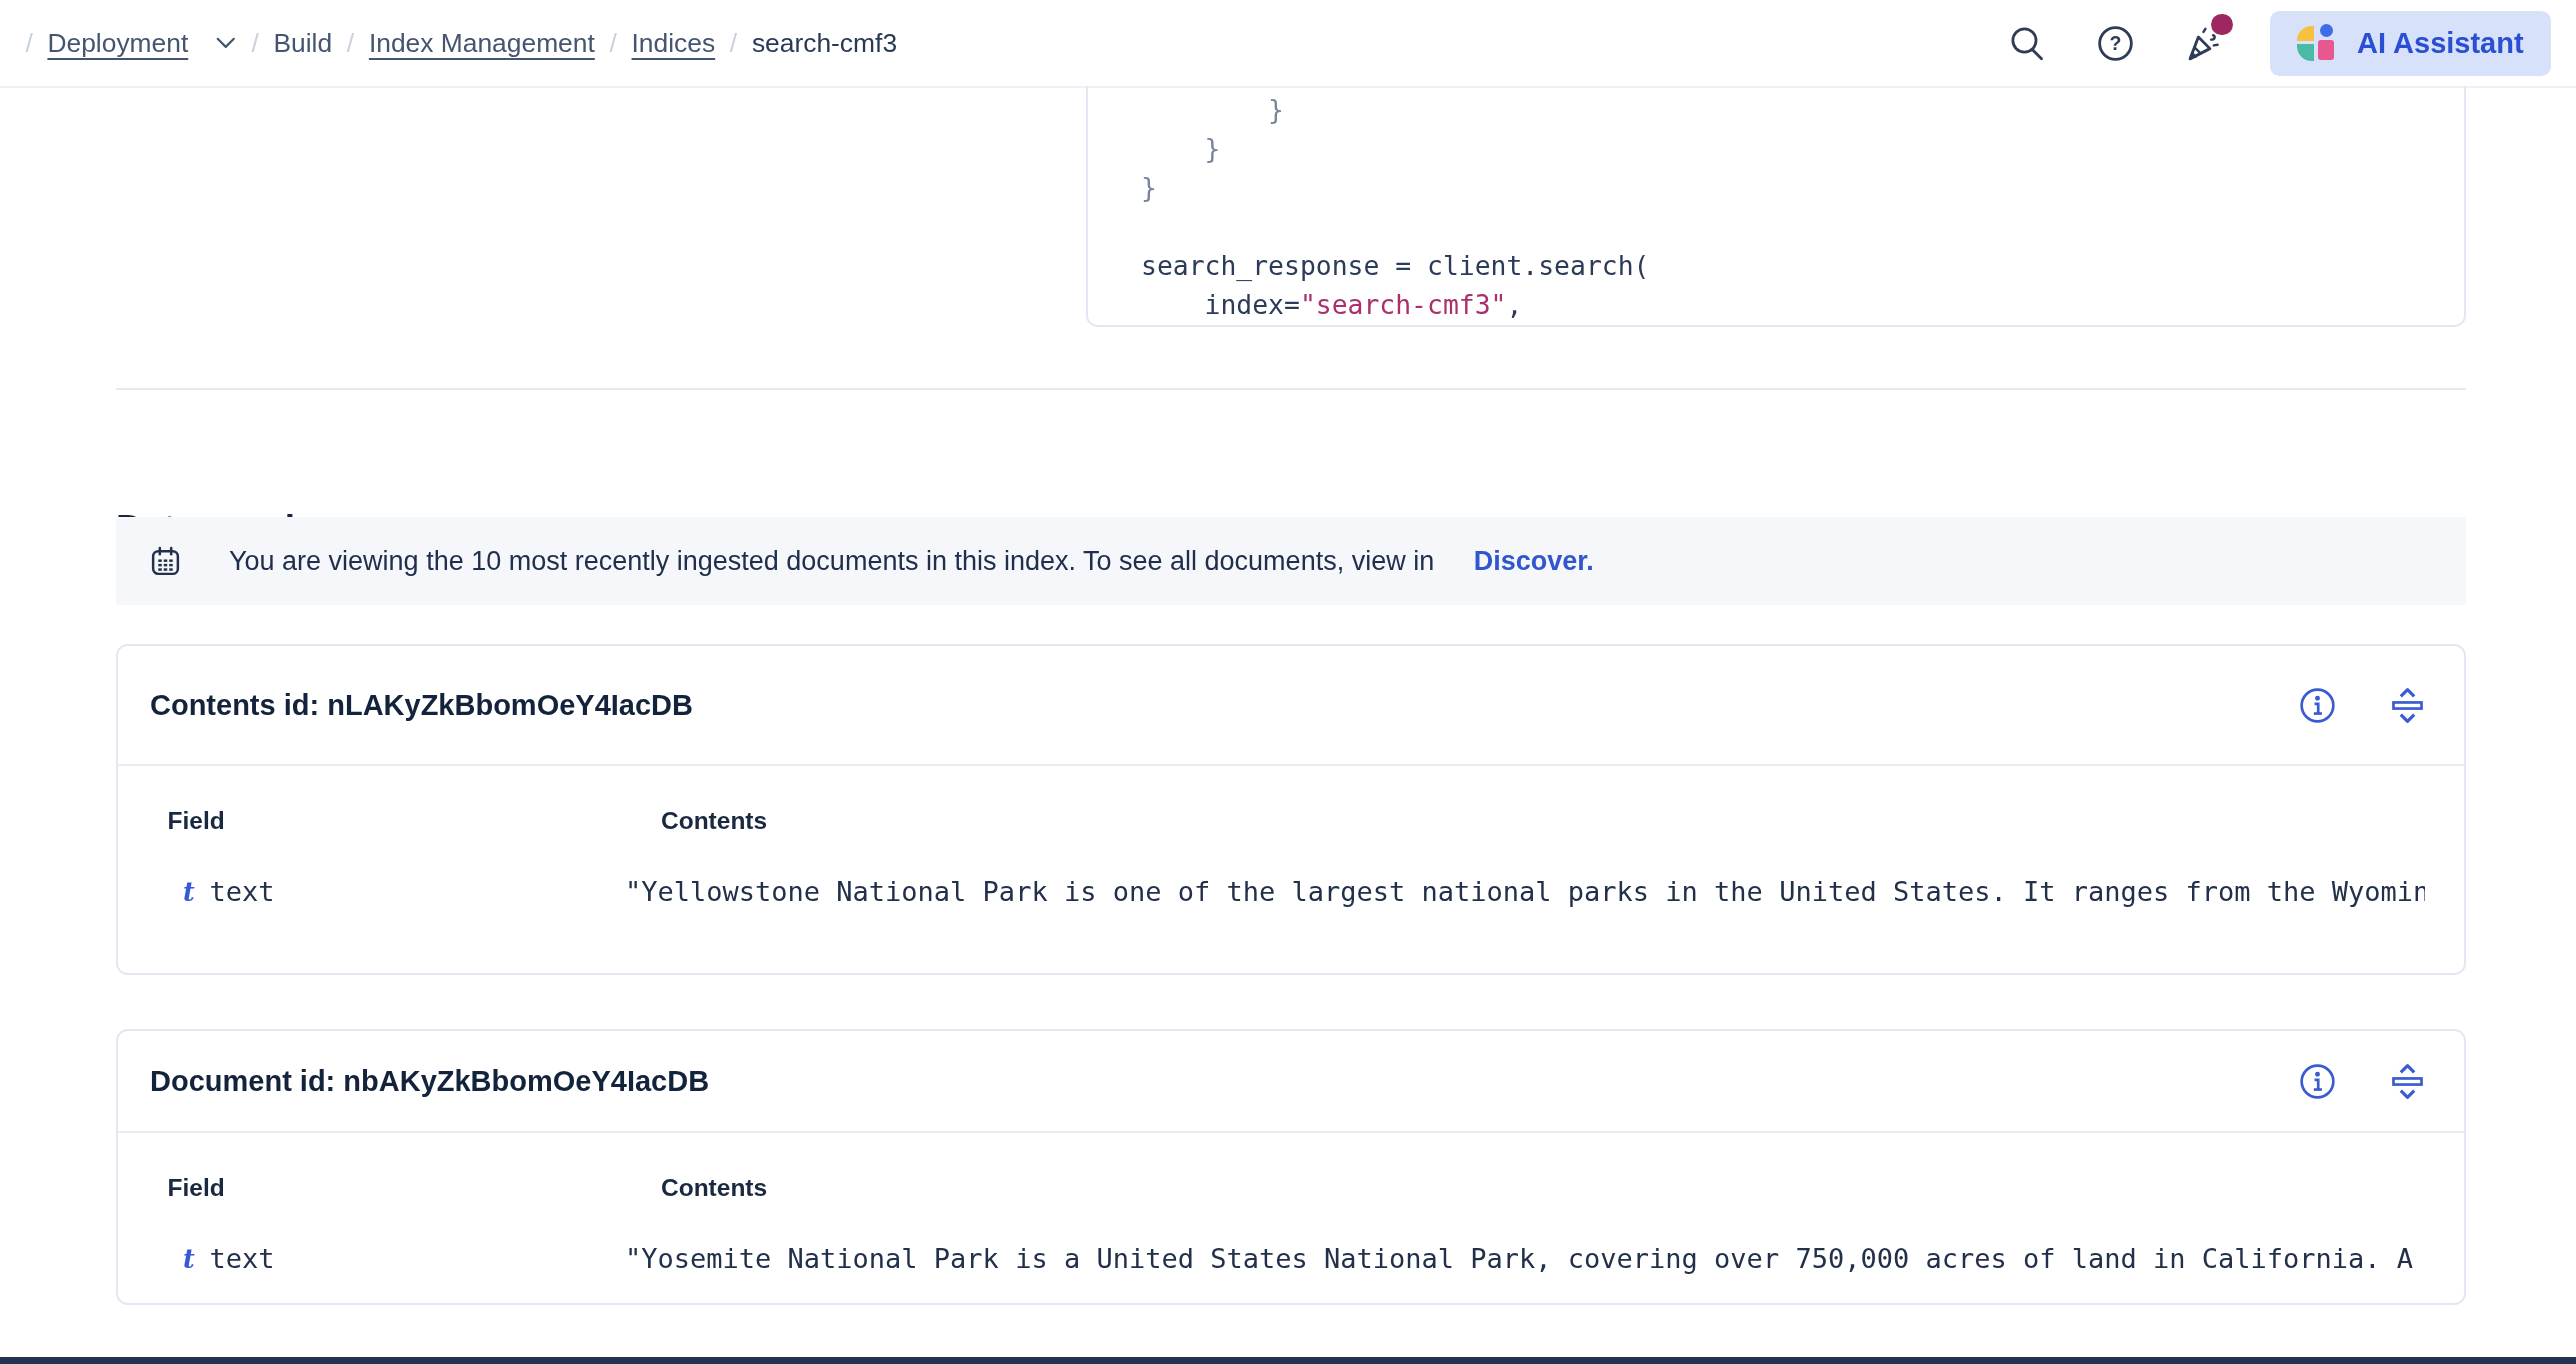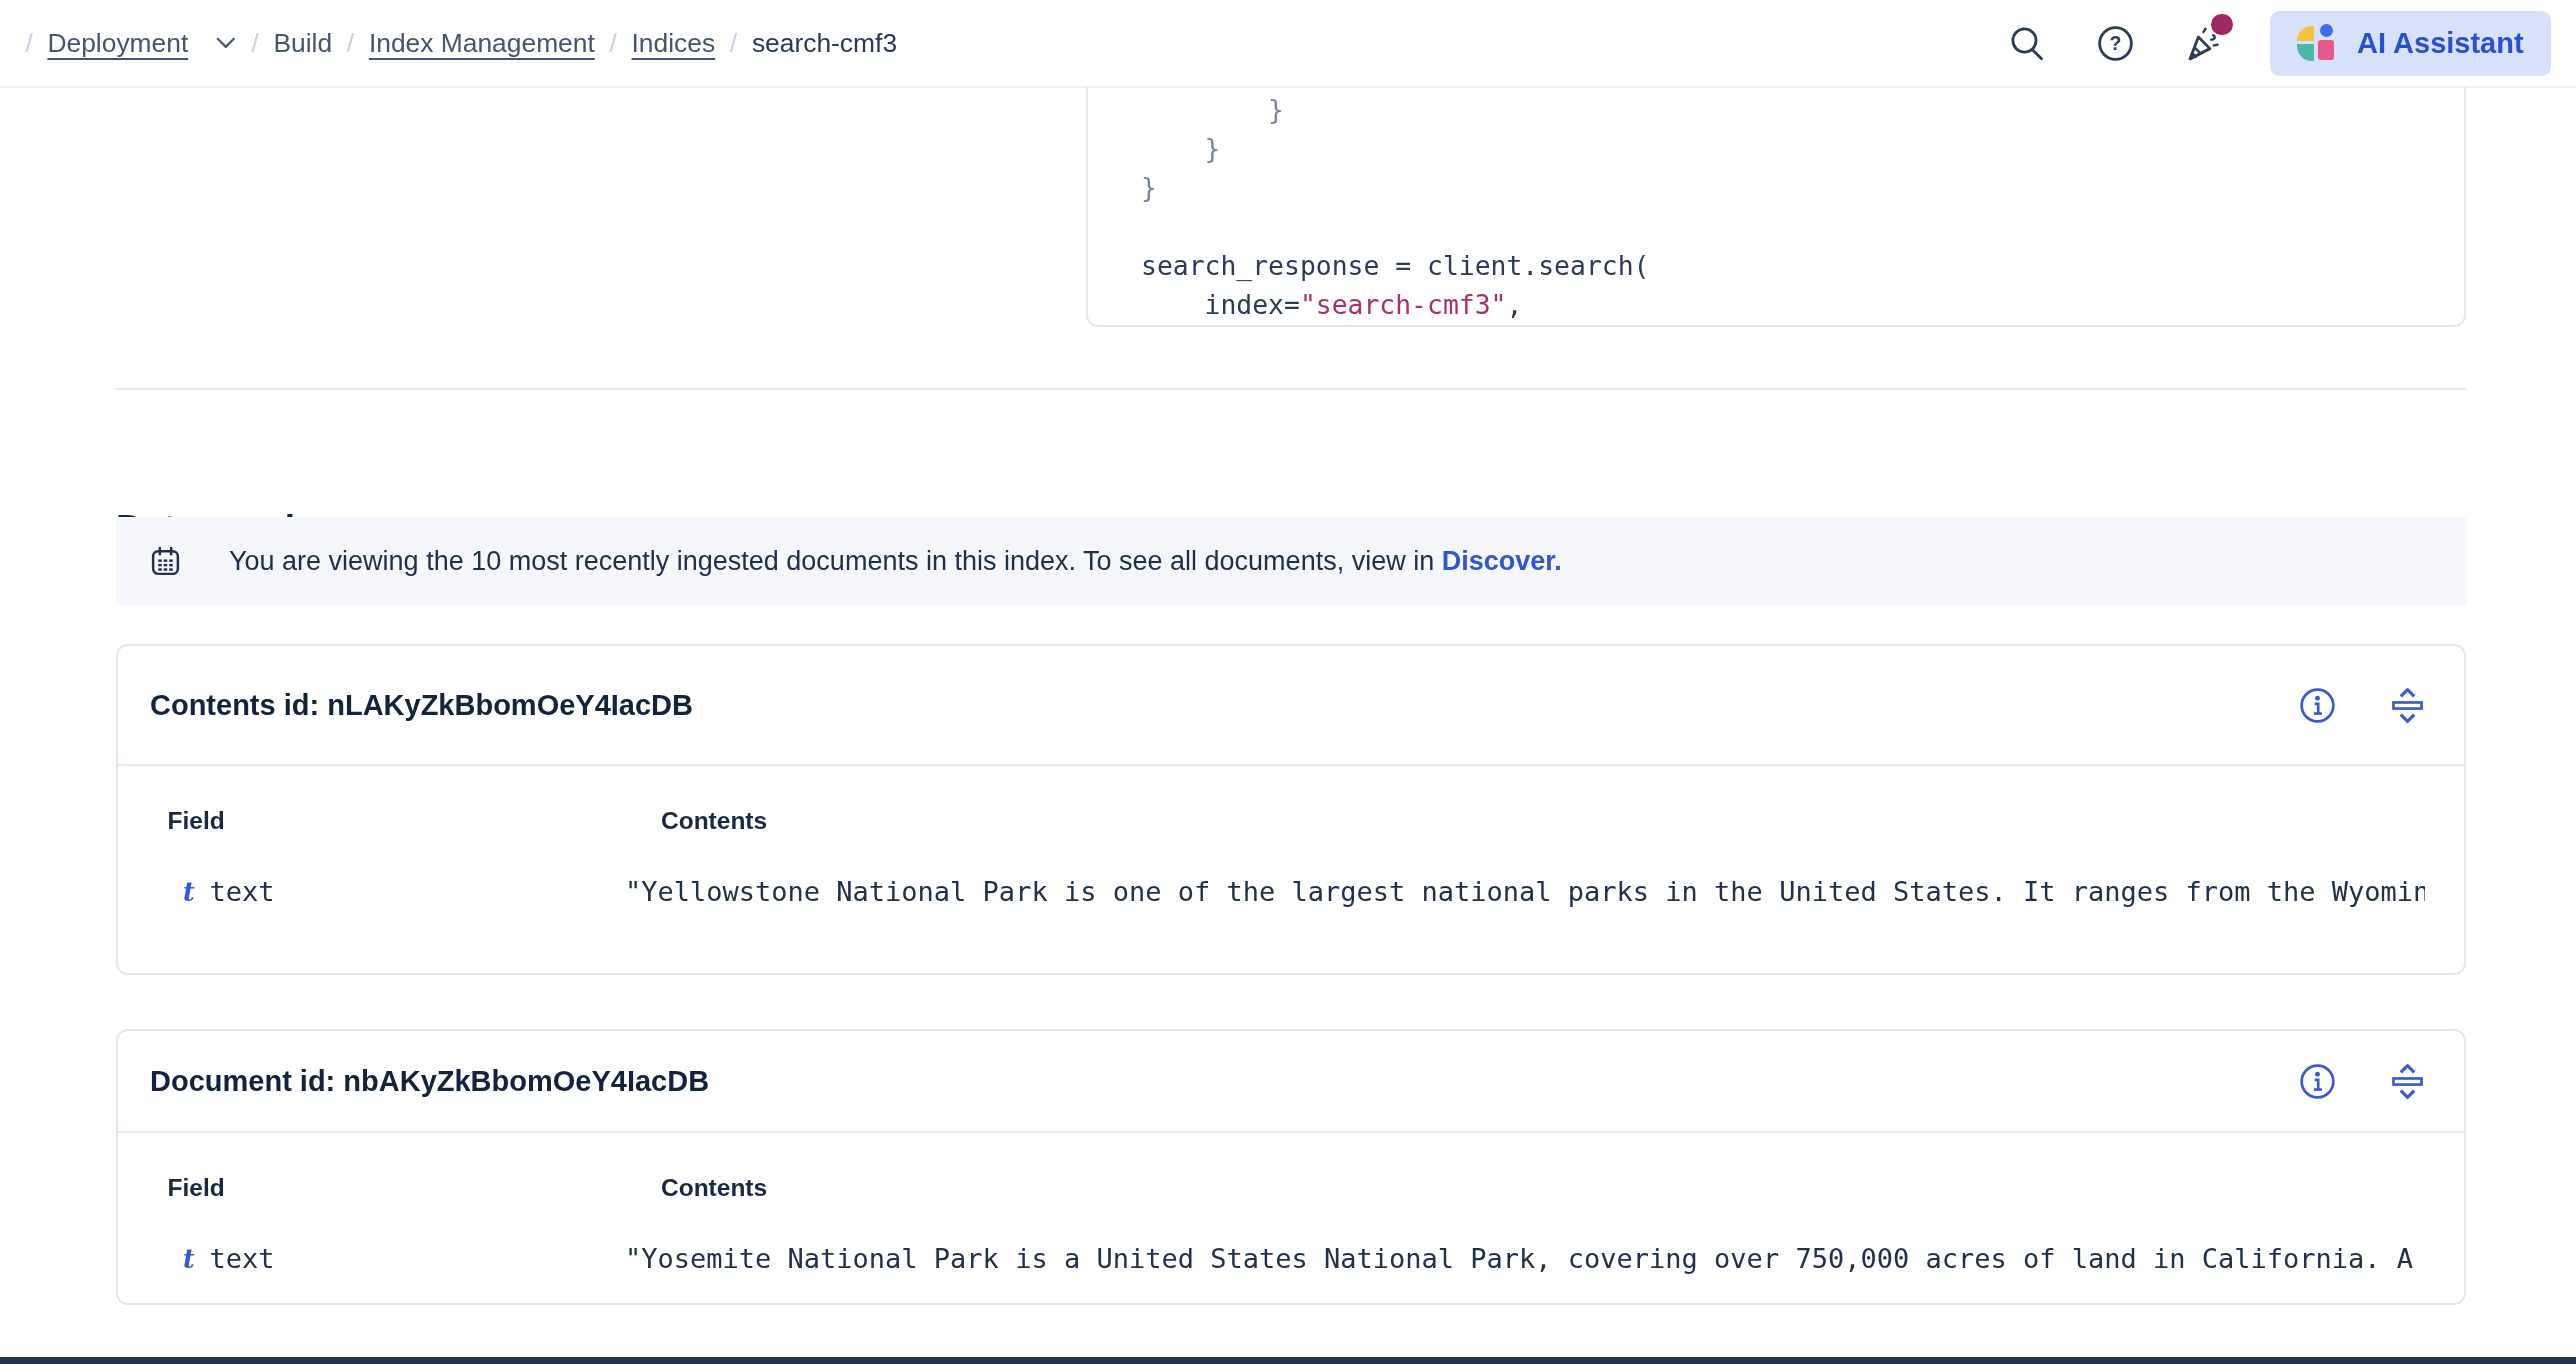--- a/index.html
+++ b/index.html
@@ -52,21 +52,21 @@
   .section-divider { position:absolute; left:116px; top:388px; width:2350px; height:2px; background:#E5E9F1; }
 
   
   .dp-title { position:absolute; left:116px; top:475px; font-size:37px; line-height:45px; font-weight:700; color:#18273F; }
 
   .callout {
     position:absolute; left:116px; top:517px; width:2350px; height:88px;
     background:#F5F7FB; border-radius:2px; display:flex; align-items:center; padding-left:33px;
   }
   .callout-text { margin-left:47px; font-size:27px; color:#20304C; }
-  .callout-link { color:#3156CE; font-weight:600; cursor:pointer; }
+  .callout-link { color:#3156CE; font-weight:600; cursor:pointer;margin-left:32px; }
 
   
   .doc-card {
     position:absolute; left:116px; width:2350px; background:#fff;
     border:2px solid #E2E7F1; border-radius:11.7px;
   }
   .doc-card.card-0 { top:644px; height:331px; }
   .doc-card.card-1 { top:1029px; height:276px; }
   .doc-card-header { display:flex; align-items:center; padding:0 35px 0 32px; }
   .card-0 .doc-card-header { height:118px; }

